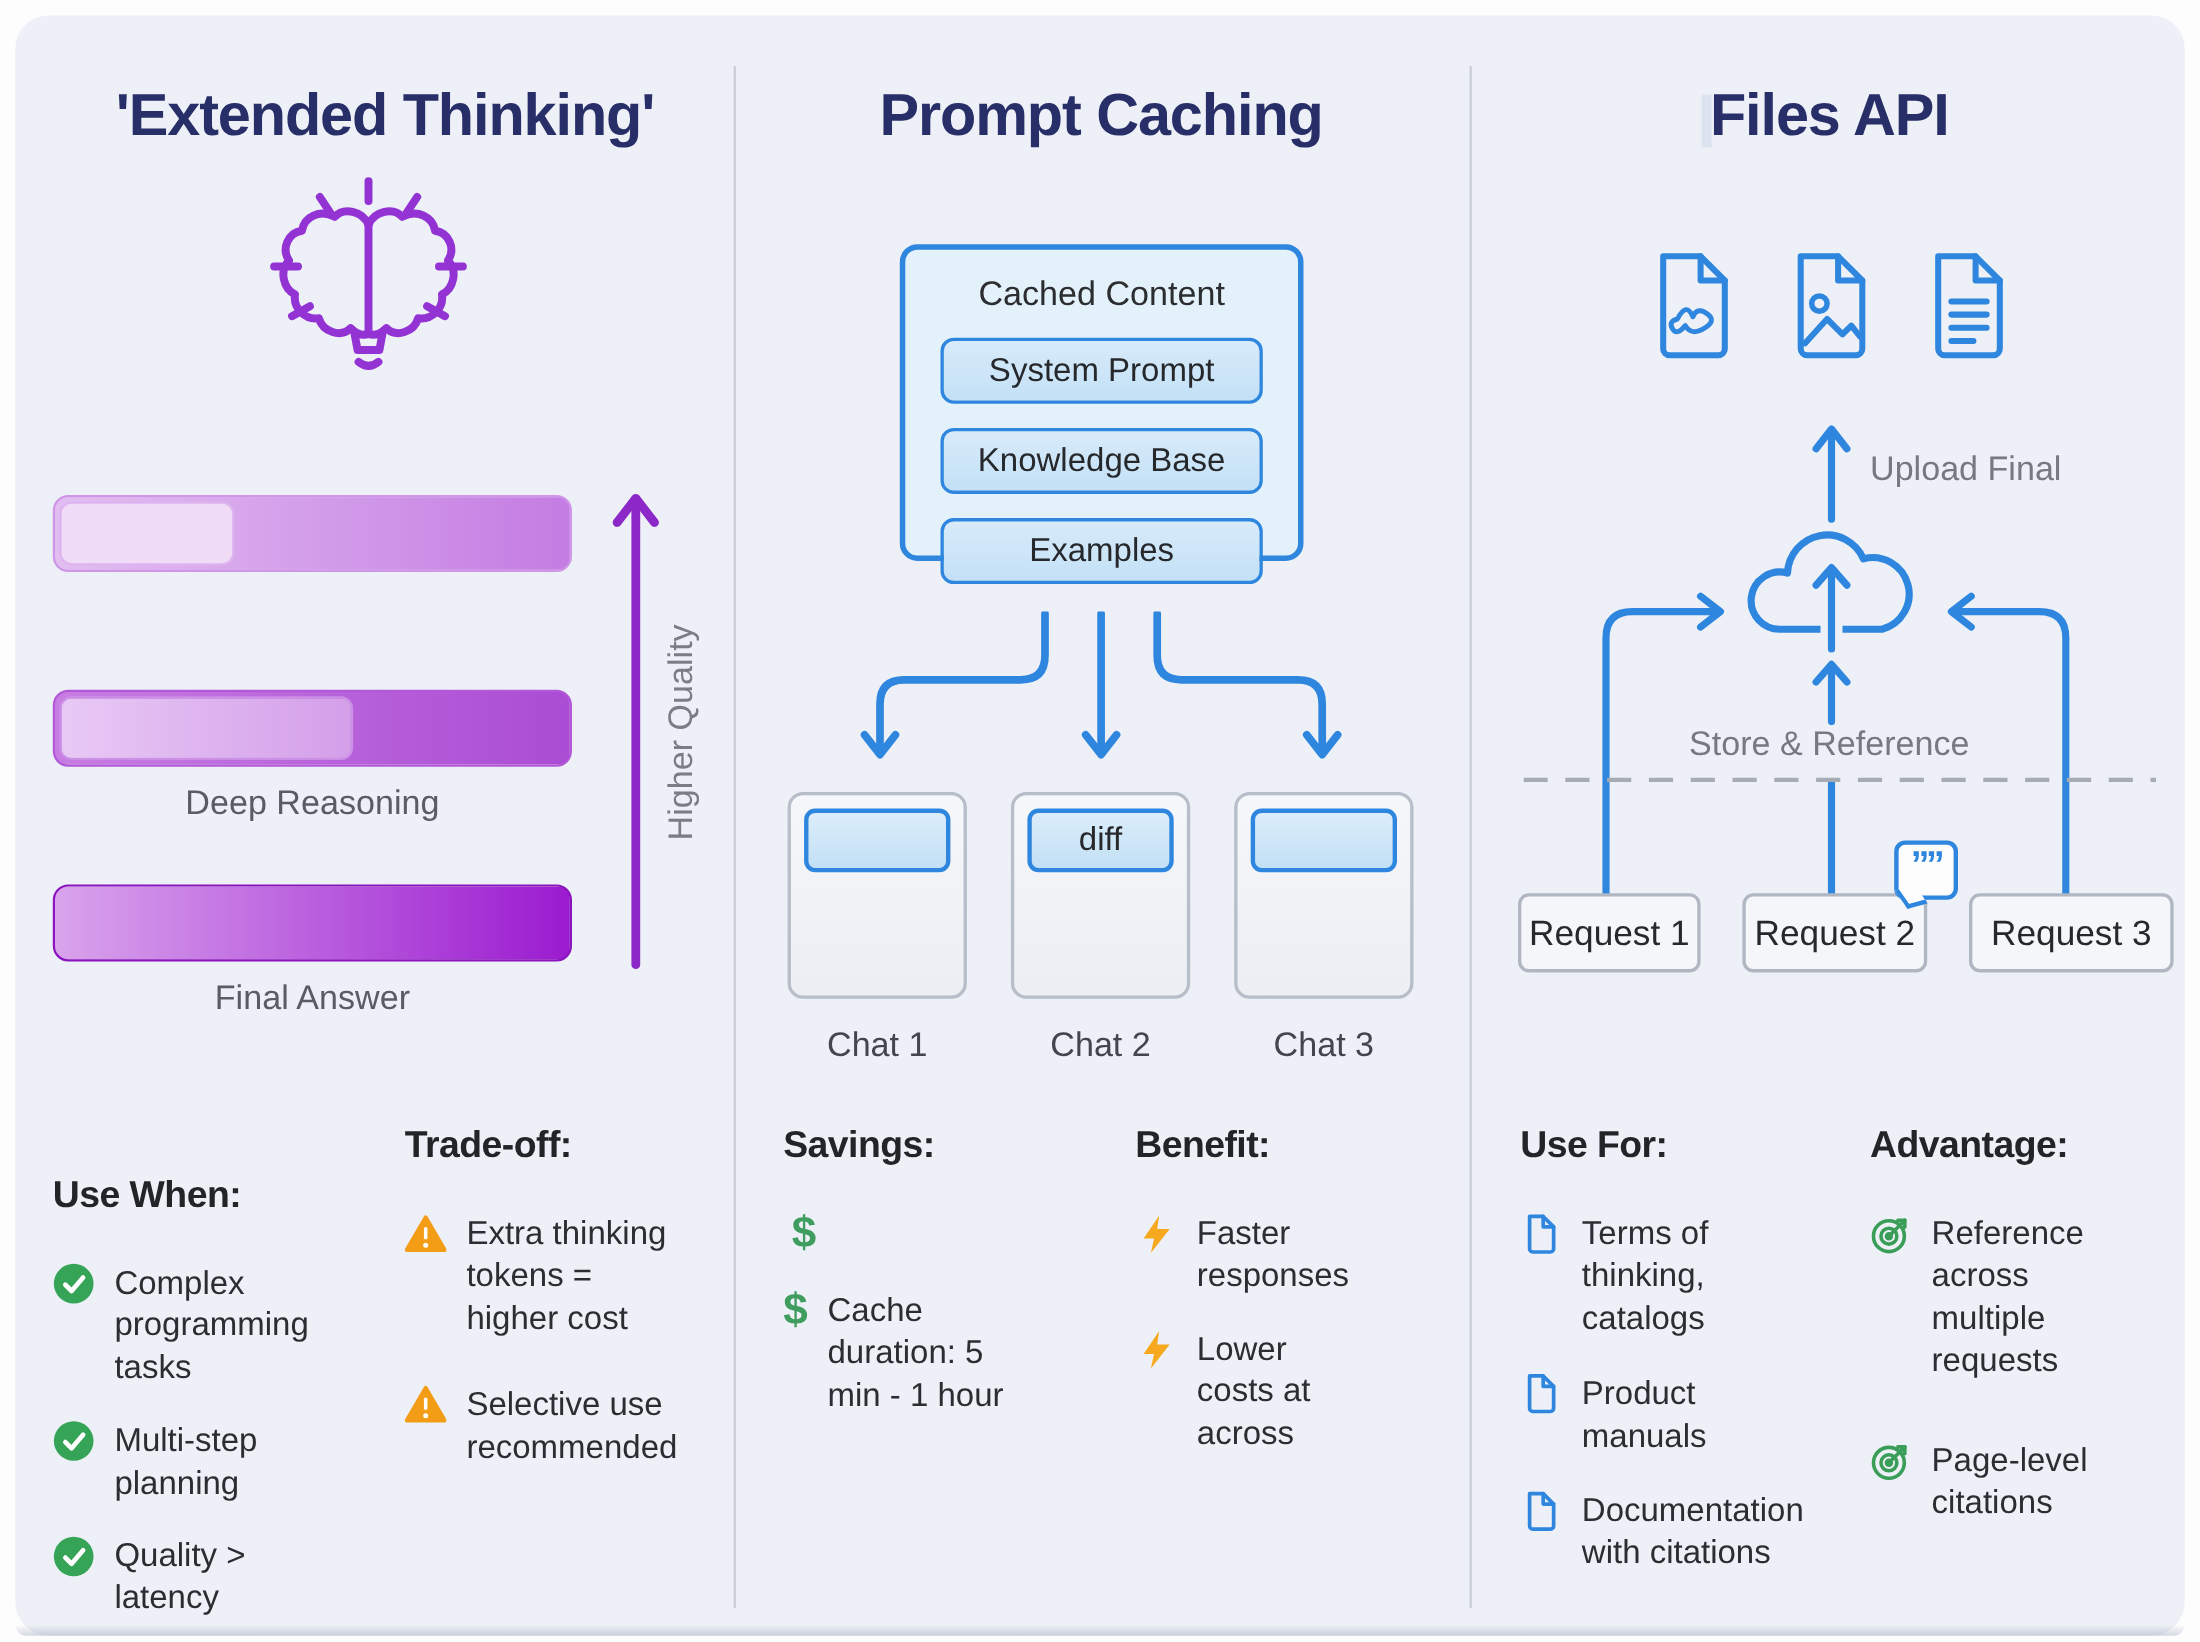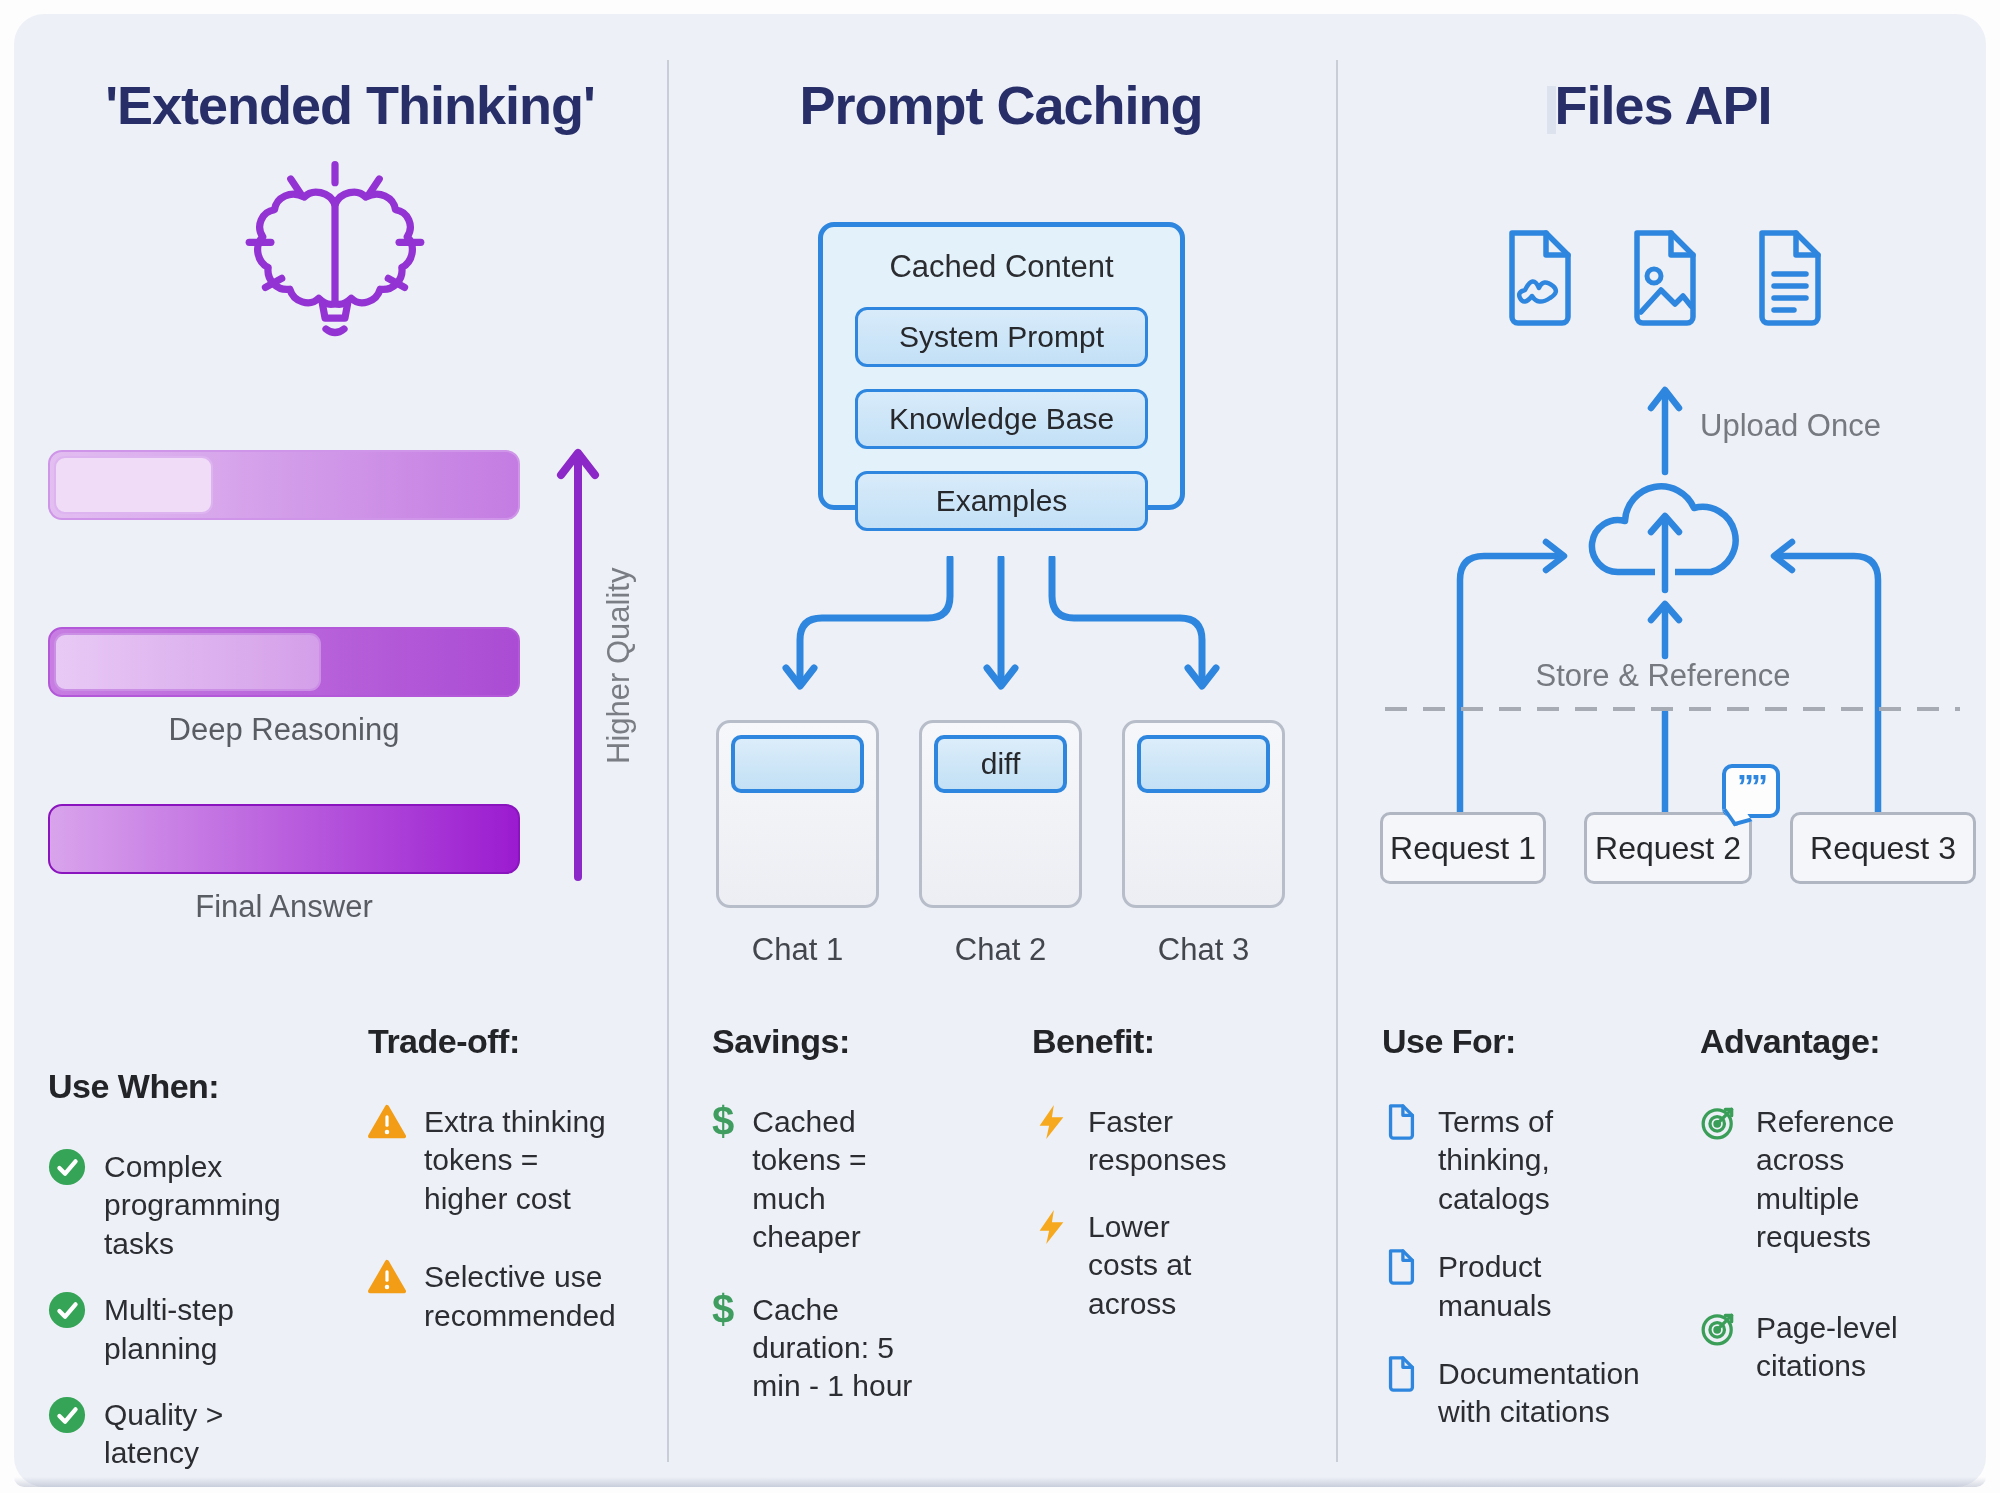--- a/index.html
+++ b/index.html
@@ -199,21 +199,20 @@
     <div class="chat-header"></div>
   </div>
   <div class="chat-label" style="left:716px;">Chat 1</div>
   <div class="chat-label" style="left:919px;">Chat 2</div>
   <div class="chat-label" style="left:1122px;">Chat 3</div>
 
   <div class="panel" style="left:712px; width:218px;">
     <div class="panel-heading">Savings:</div>
     <div class="item">
       <div class="dollar">$</div>
-      <div class="item-text">Cached tokens = much cheaper</div>
     </div>
     <div class="item" style="margin-top:34px;">
       <div class="dollar">$</div>
       <div class="item-text">Cache duration: 5 min - 1 hour</div>
     </div>
   </div>
 
   <div class="panel" style="left:1032px; width:178px;">
     <div class="panel-heading">Benefit:</div>
     <div class="item">
@@ -260,21 +259,21 @@
         <path d="M26 82 H46"></path>
     </g>
   </svg>
 
   <svg class="abs" style="left:1645px; top:380px;" width="40" height="96" viewBox="0 0 40 96">
     <g stroke="#2e86de" stroke-width="6.5" fill="none" stroke-linecap="round" stroke-linejoin="round">
       <path d="M20 92 V12"></path>
       <path d="M6 28 L20 10 L34 28"></path>
     </g>
   </svg>
-  <div class="hint-label" style="left:1700px; top:408px;">Upload Once</div>
+  <div class="hint-label" style="left:1700px; top:408px;">Upload Final</div>
 
   <svg class="abs" style="left:1575px; top:460px;" width="180" height="168" viewBox="0 0 180 168">
     <g fill="none" stroke-linecap="round" stroke-linejoin="round">
       <path d="M136 112 H44 A26 26 0 1 1 50 61 A36 36 0 0 1 119 48 A29 29 0 0 1 136 112 Z" stroke="#2e86de" stroke-width="6.5"></path>
       <path d="M90 130 V75" stroke="#edf0f6" stroke-width="20"></path>
       <path d="M90 130 V58" stroke="#2e86de" stroke-width="6.5"></path>
       <path d="M76 72 L90 56 L104 72" stroke="#2e86de" stroke-width="6.5"></path>
     </g>
   </svg>
 

